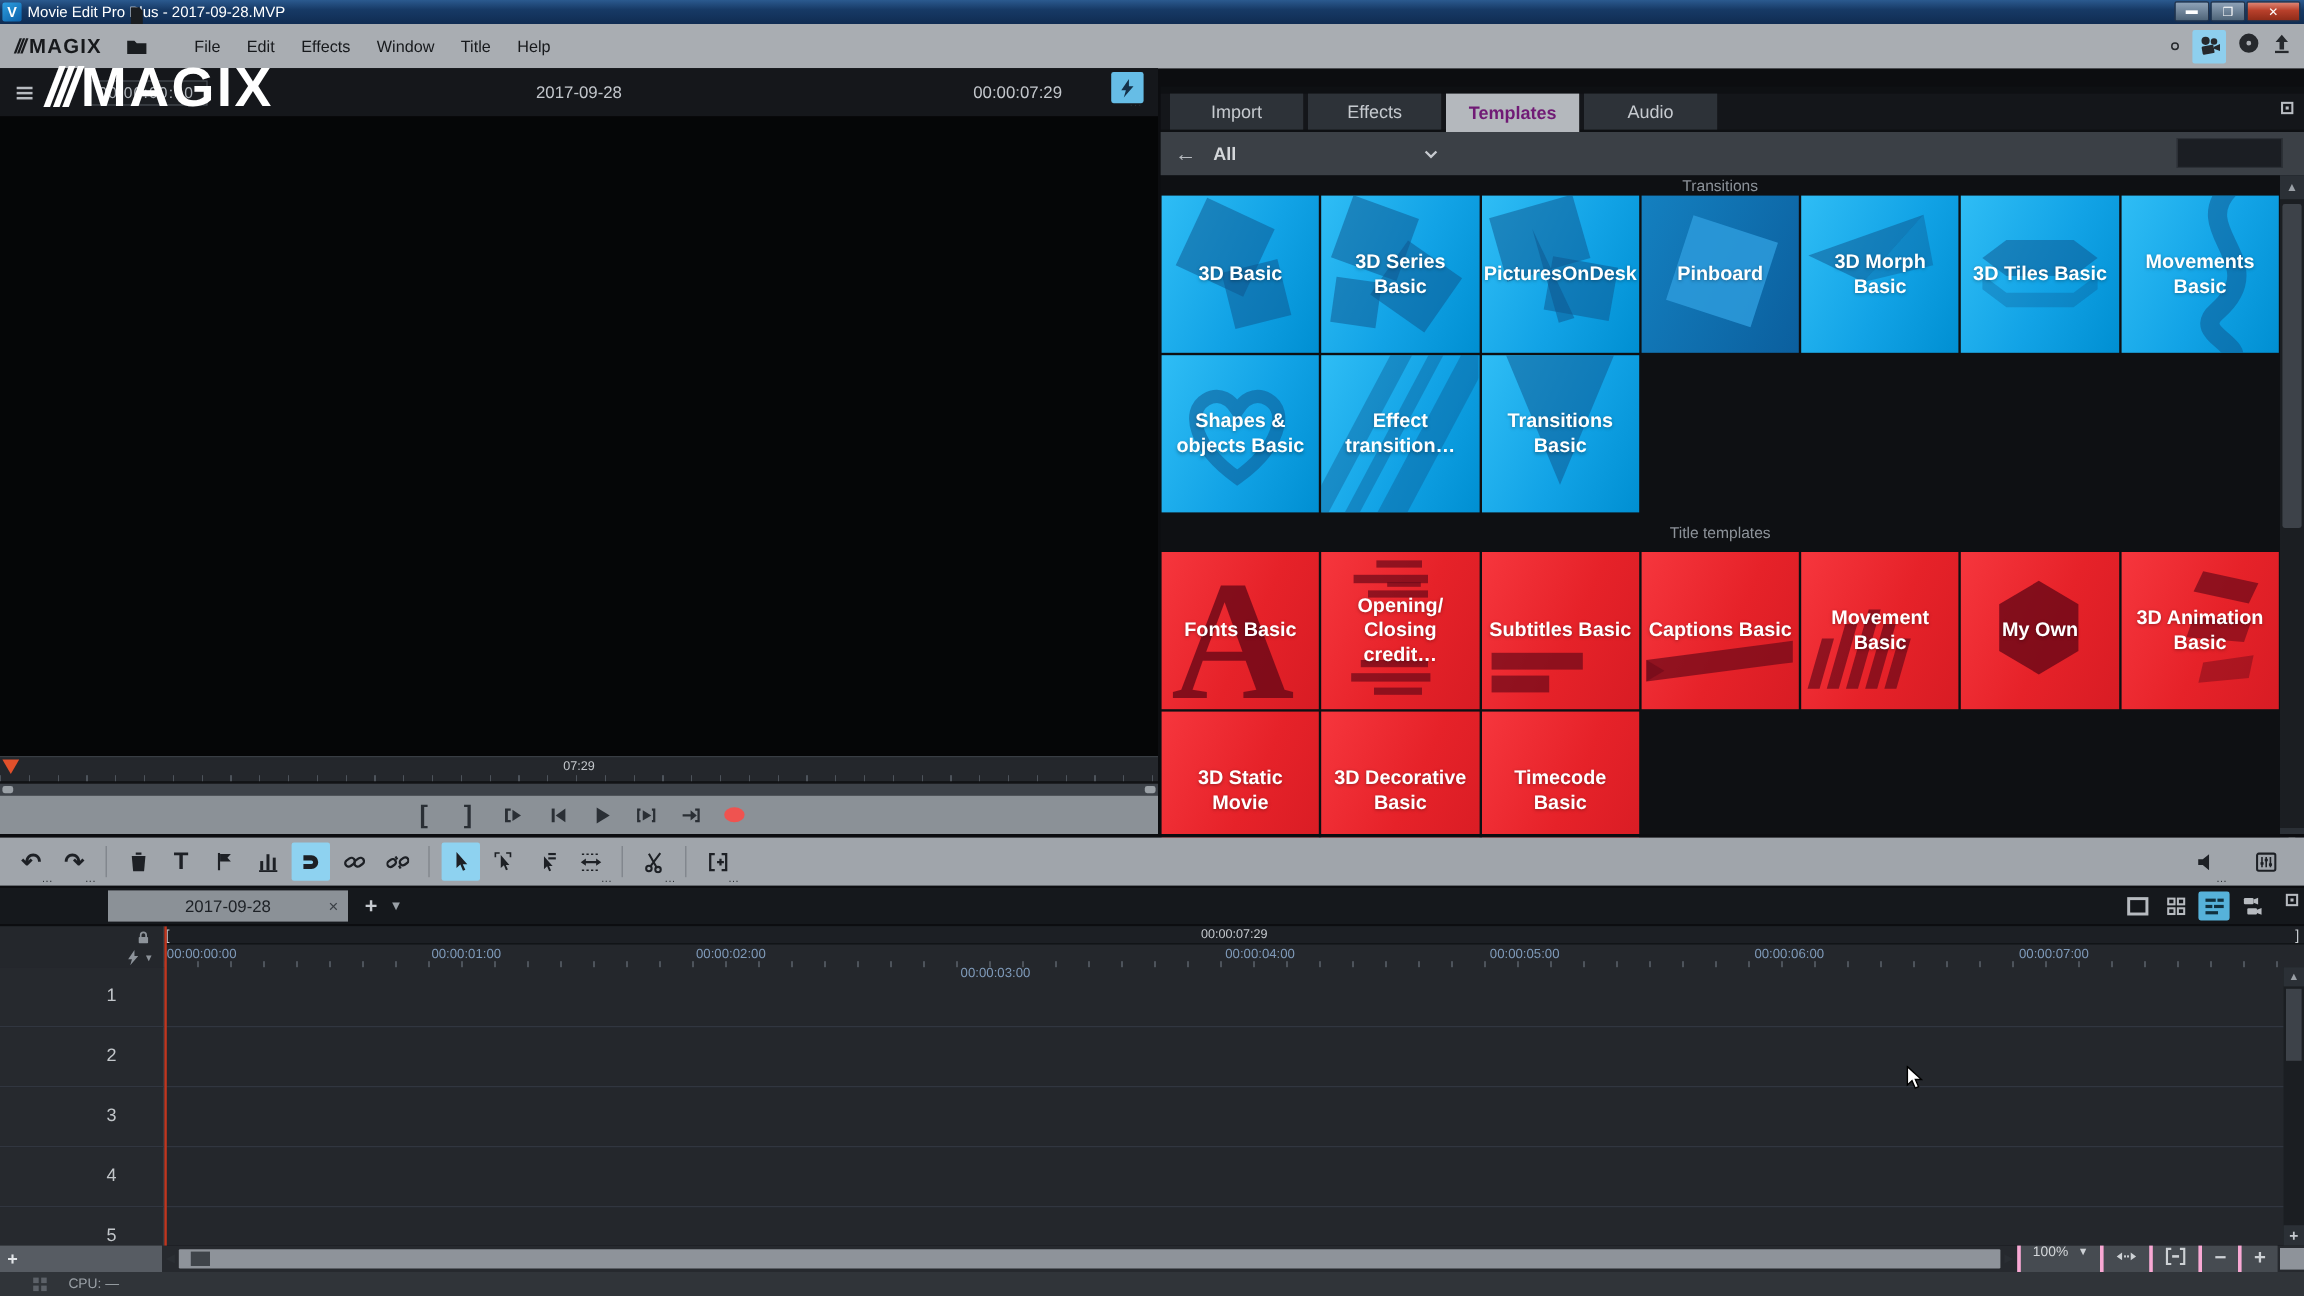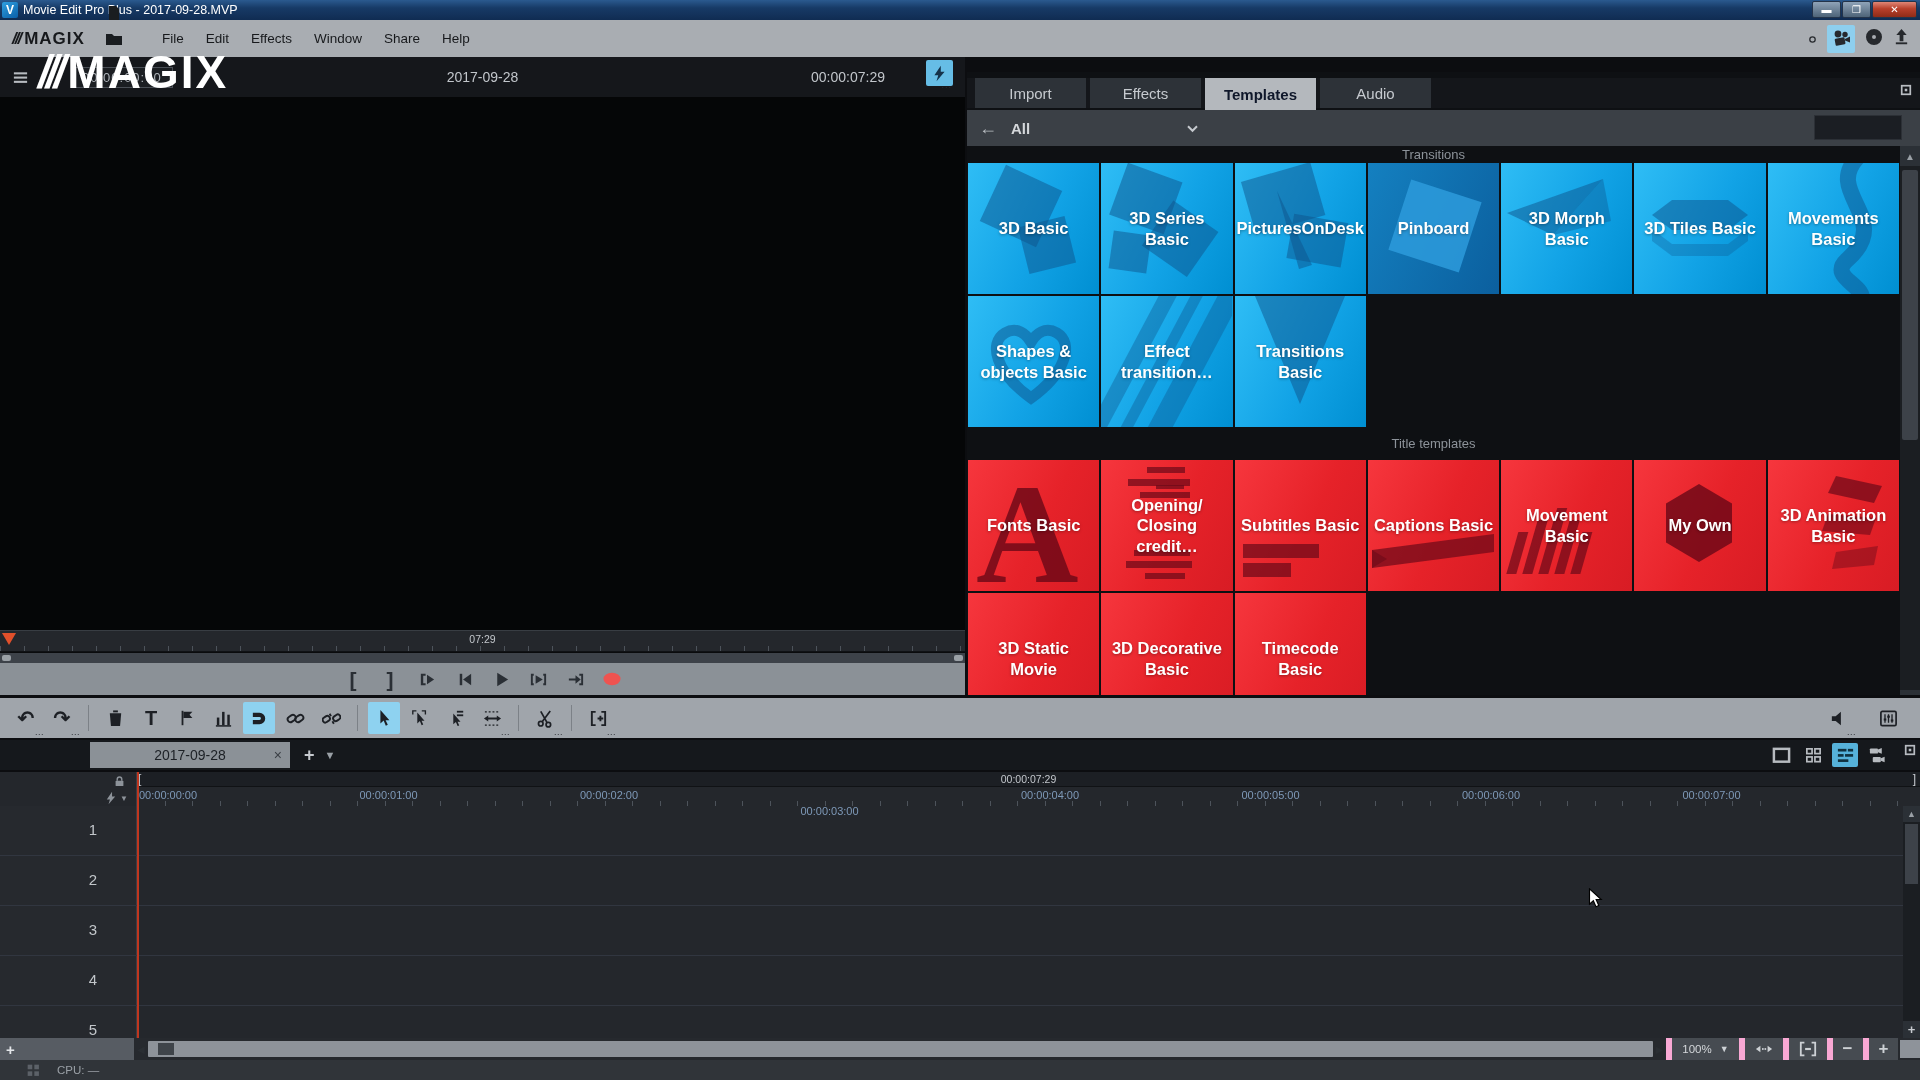--- a/index.html
+++ b/index.html
@@ -57,21 +57,21 @@
   .boltbtn { position:absolute; right:12px; top:3px; width:27px; height:26px; background:#66bde6;
     border-radius:2px; display:flex; align-items:center; justify-content:center; color:#15324a; }
   .boltbtn:after { content:"..."; position:absolute; right:1px; bottom:-4px; font-size:9px; color:#2a2f35; letter-spacing:1px;}
   .pv-undock { position:absolute; right:12px; top:12px; color:#b9bdc2; }
 
   
   .pool { position:absolute; left:967px; top:52px; width:953px; height:638px; background:#0e1013; overflow:hidden;margin-top:20px; }
   .pool-tabs { position:absolute; left:0; top:6px; width:100%; height:30px; background:#14161a; display:flex; padding-left:8px; }
   .ptab { width:111px; margin-right:4px; display:flex; align-items:center; justify-content:center;
     background:#2d3238; color:#c6cacf; font-size:15px; height:30px; }
-  .ptab.active { background:#b4b8bd; color:#0f172a; font-weight:bold; height:32px; }
+  .ptab.active { background:#b4b8bd; color:#701a75; font-weight:bold; height:32px; }
   .pool-filter { position:absolute; left:0; top:38px; width:100%; height:36px; background:#3b4046;
     display:flex; align-items:center; color:#d4d7da; }
   .pf-arrow { margin:0 14px 0 12px; font-size:18px; color:#b7bbc0; }
   .pf-label { font-size:15px; font-weight:bold; }
   .pf-chev { position:absolute; left:218px; color:#c6cacf; }
   .pf-search { position:absolute; right:18px; top:5px; width:88px; height:25px; background:#1b1e23;
     border:1px solid #2c3036; color:#cfd3d7; font-size:13px; padding:0 6px; }
   .pool-body { position:absolute; left:0; top:74px; width:933px; height:564px; overflow:hidden; }
   .sec-title { height:17px; display:flex; align-items:center; justify-content:center; color:#8d939a; font-size:13px; }
   .sec-title.second { height:33px; }
@@ -141,21 +141,21 @@
     justify-content:center; color:#c6cacf; background:#2b3036; font-size:13px; font-weight:bold; }
 
   
   .hscroll { position:absolute; left:0; top:1038px; width:1920px; height:22px; background:#26292e; display:flex; align-items:center; }
   .hs-add { width:137px; height:22px; background:#575c63; color:#e3e6e9; font-size:15px; font-weight:bold;
     display:flex; align-items:center; padding-left:6px; }
   .hs-arr { width:14px; color:#2a2e33; font-size:10px; display:flex; align-items:center; justify-content:center; }
   .hs-track { position:relative; width:1540px; height:16px; background:#8e939a; border-radius:1px; }
   .hs-thumb { position:absolute; left:10px; top:2px; width:16px; height:12px; background:#3f444a; }
   .hs-ctrls { display:flex; align-items:center; height:22px; background:#464b51; color:#cdd1d5; }
-  .hs-seg { display:flex; align-items:center; justify-content:center; height:22px; padding:0 10px; border-left:6px solid #f9a8d4; gap:8px; }
+  .hs-seg { display:flex; align-items:flex-start; justify-content:center; height:22px; padding:0 10px; border-left:3px solid #f9a8d4; gap:8px; }
   .hs-zoom { font-size:11.5px; color:#d4d7da; }
   .hs-seg .car { font-size:9px; }
   .hs-corner { width:20px; height:18px; background:#8e939a; margin-left:2px; }
 
   
   .statusbar { position:absolute; left:0; top:1060px; width:1920px; height:20px; background:#303439;
     display:flex; align-items:center; color:#9aa0a6; font-size:11.5px; }
   .sb-grid { margin:0 16px 0 26px; color:#5c6168; }
 
   .mousecursor { position:absolute; left:1586px; top:888px; z-index:50; pointer-events:none; }
@@ -205,21 +205,21 @@
               <rect fill="currentColor" x="5" y="10" width="6" height="3"></rect>
             </svg>
           </span>
         </span>
       </span>
     <div class="menus" id="menus">
         <span class="menu">File</span>
         <span class="menu">Edit</span>
         <span class="menu">Effects</span>
         <span class="menu">Window</span>
-        <span class="menu">Share</span>
+        <span class="menu">Title</span>
         <span class="menu">Help</span>
       </div>
     <div class="mb-right" id="mb-right">
         <span class=""><span class="ic ">
             <svg width="9" height="9" viewBox="0 0 10 10">
               <circle cx="5" cy="5" r="3" fill="none" stroke="currentColor" stroke-width="1.4"></circle>
             </svg>
           </span></span>
         <span class="boxed">
           <span class="ic ">

